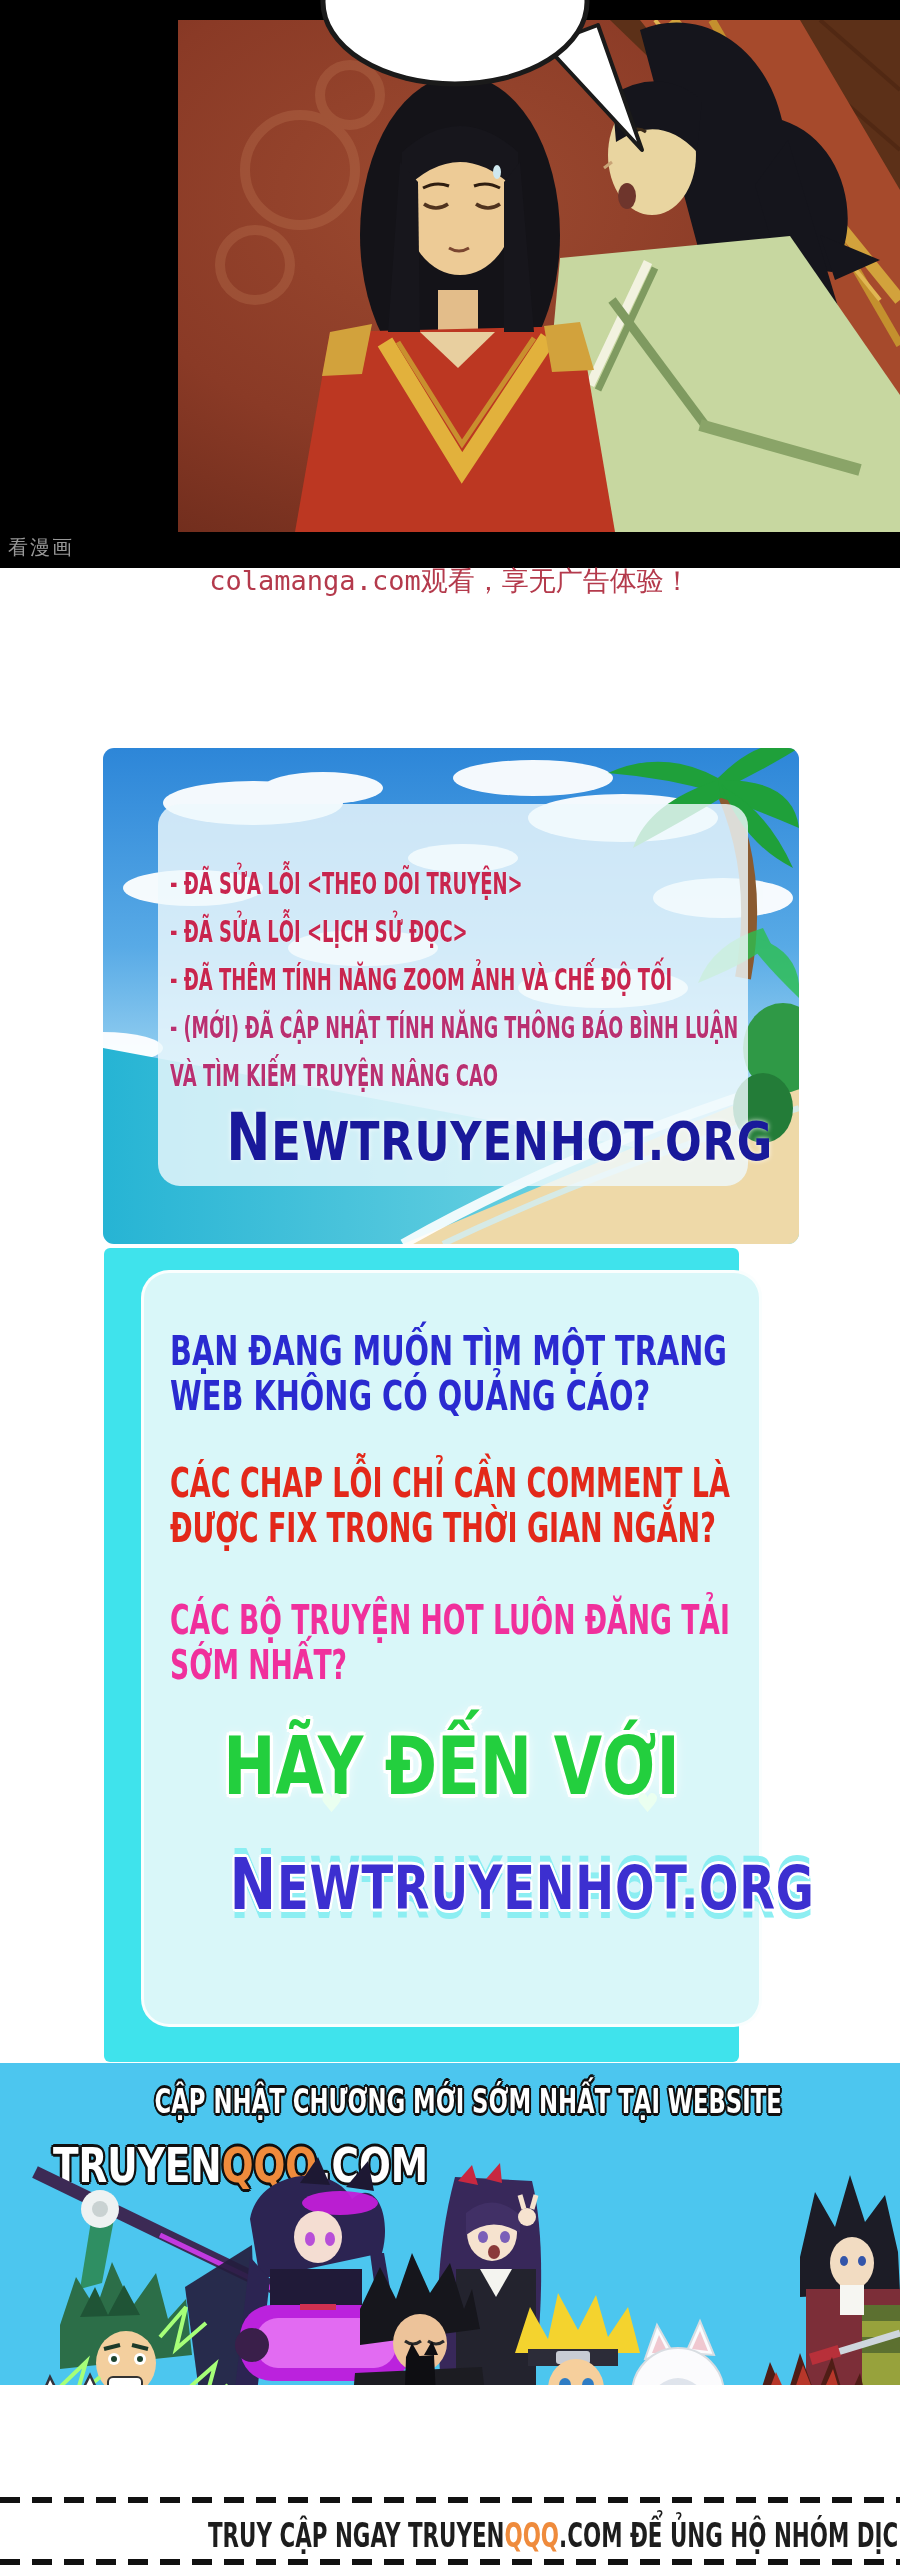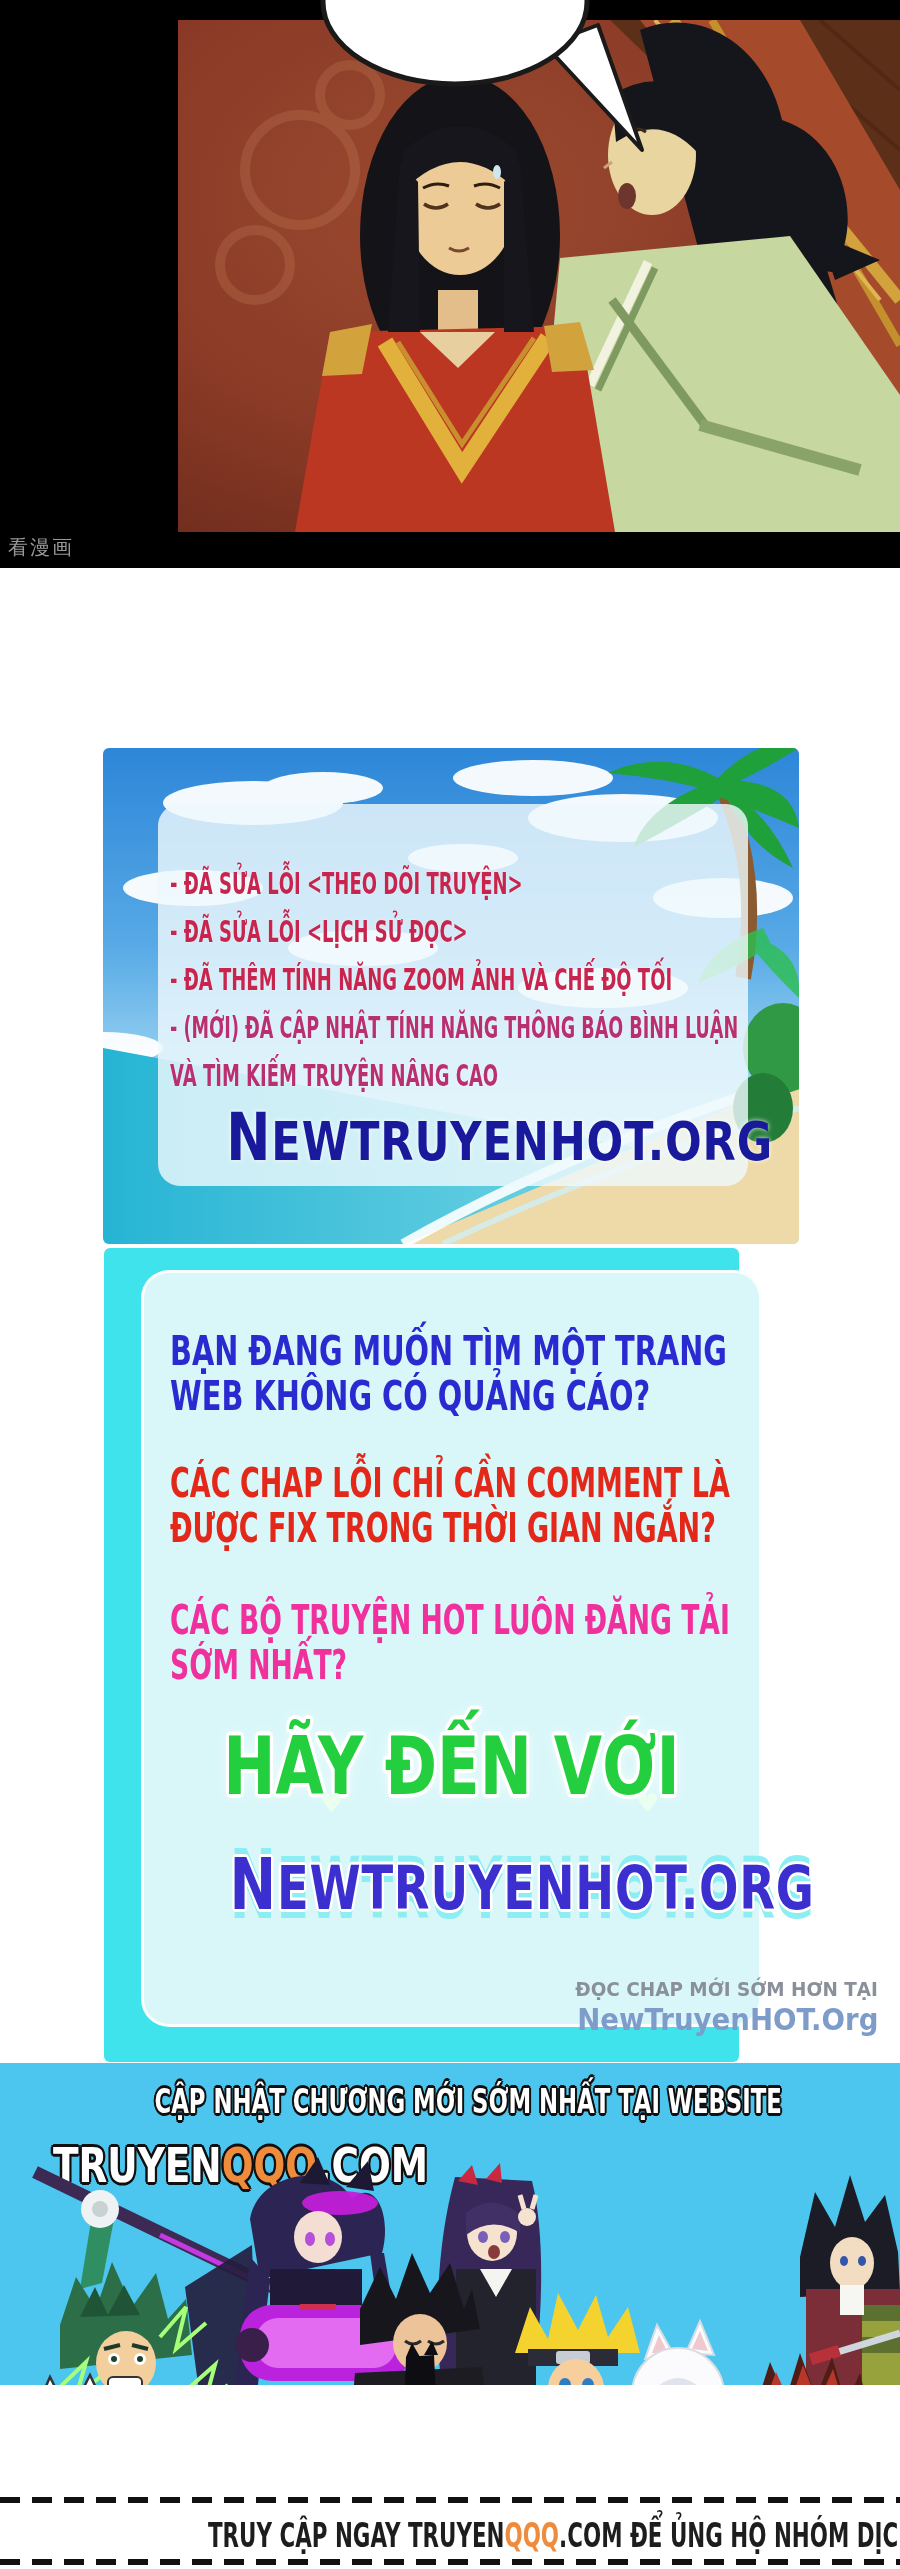--- a/index.html
+++ b/index.html
@@ -11,21 +11,21 @@
   #panel{left:0;top:0;width:900px;height:568px;background:#000;}
   #watermark{left:8px;top:534px;color:#b3b3b3;font-size:20px;letter-spacing:2px;
              font-family:Liberation Mono, monospace;opacity:.85;}
 
   
   #notice{left:0;top:562px;width:900px;text-align:center;color:#b43a4c;
           font-family:"DejaVu Sans Mono","Liberation Mono",monospace;
           font-size:27px;line-height:38px;white-space:nowrap;}
 
   
-  #beach{left:103px;top:748px;width:696px;height:496px;border-radius:6px;overflow:hidden;}
+  #beach{left:103px;top:748px;width:696px;height:496px;border-radius:11px;overflow:hidden;}
   #beach-inner{left:55px;top:56px;width:590px;height:382px;border-radius:22px;
                background:rgba(238,249,253,.82);}
   .bullet{position:relative;display:block;white-space:nowrap;font-weight:bold;
           font-size:30px;line-height:48px;color:#c8254e;
           text-shadow:0 0 2px rgba(255,255,255,.8);}
   .bullet.magenta{color:#b93071;}
   #beach-bullets{left:12px;top:56px;width:568px;}
   .site-title{white-space:nowrap;display:inline-block;font-weight:bold;color:#19199b;
               letter-spacing:1px;}
   .site-title .lead{font-size:66px;}
@@ -159,20 +159,21 @@
       </g>
 
       <g clip-path="url(#panClip)">
         <polygon points="545,45 642,150 598,25" fill="#fff" stroke="#1a1a1a" stroke-width="4" stroke-linejoin="round"></polygon>
         <ellipse cx="455" cy="2" rx="132" ry="82" fill="#fff" stroke="#1a1a1a" stroke-width="5"></ellipse>
       </g>
     </svg>
     <div class="abs" id="watermark">看漫画</div>
   </div>
 
+  <div class="abs" id="notice">colamanga.com观看，享无广告体验！</div>
 
   <div class="abs" id="beach">
     <svg class="abs" style="left:0;top:0" width="696" height="496" viewBox="0 0 696 496">
       <defs>
         <linearGradient id="sky" x1="0" y1="0" x2="0" y2="1">
           <stop offset="0%" stop-color="#2d86d8"></stop>
             <stop offset="40%" stop-color="#58aae6"></stop>
           <stop offset="70%" stop-color="#a5daf3"></stop>
             <stop offset="100%" stop-color="#d6f0f9"></stop>
         </linearGradient>
@@ -253,24 +254,20 @@
         <span class="heart" style="left:492px;top:36px">♥</span>
       </div>
       <div class="abs" id="cyan-site">
         <span class="site-title" style="display: inline-block; white-space: nowrap; transform: scaleX(0.77381); transform-origin: center center;">
           <span class="lead">N</span><span class="rest">EWTRUYENHOT.ORG</span>
         </span>
       </div>
     </div>
   </div>
 
-  <div class="abs" id="credit">
-    <span class="l1" style="display: inline-block; white-space: nowrap; transform: scaleX(0.92); transform-origin: right center;">ĐỌC CHAP MỚI SỚM HƠN TẠI</span><br>
-    <span class="l2" style="display: inline-block; white-space: nowrap; transform: scaleX(0.92); transform-origin: right center;">NewTruyenHOT.Org</span>
-  </div>
 
   <div class="abs" id="banner">
     <div class="abs" id="banner-l1">
       <span class="t outline-w" style="display: inline-block; white-space: nowrap; transform: scaleX(0.67); transform-origin: center center;">CẬP NHẬT CHƯƠNG MỚI SỚM NHẤT TẠI WEBSITE</span>
     </div>
     <div class="abs" id="banner-l2">
       <span class="t" style="display: inline-block; white-space: nowrap; transform: scaleX(0.78); transform-origin: center center;">
         <span class="outline-w">TRUYEN</span><span class="outline-w qqq">QQQ</span><span class="outline-w">.COM</span>
       </span>
     </div>

